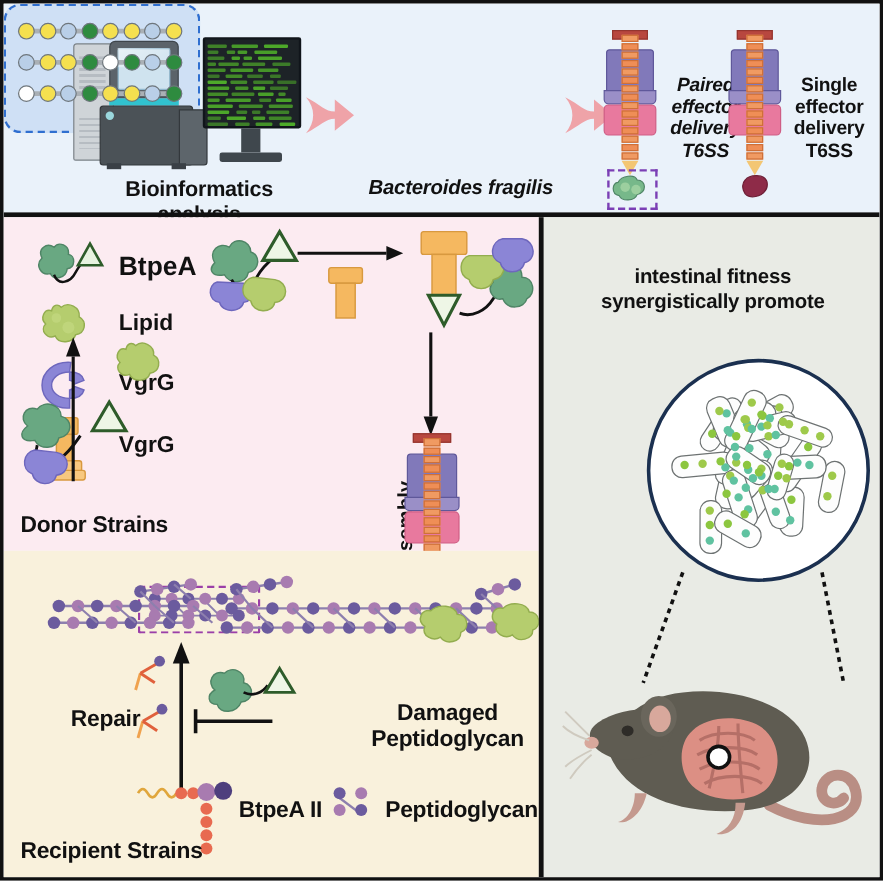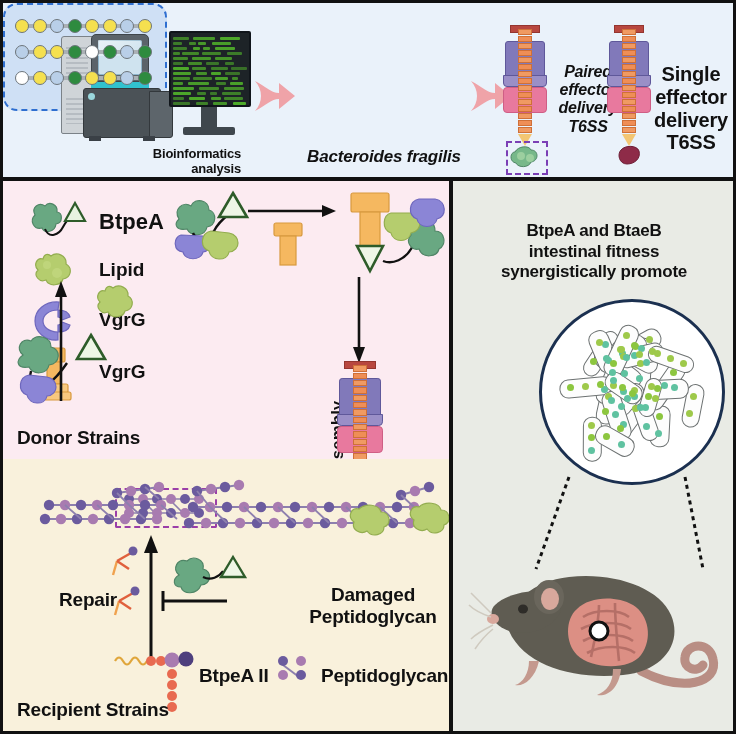--- a/index.html
+++ b/index.html
@@ -153,21 +153,21 @@
             <div class="seqline" style="left: 2px; top: 69px; width: 17.0938px; opacity: 0.6;"></div>
             <div class="seqline" style="left: 25.3173px; top: 69px; width: 11.683px; opacity: 0.67;"></div>
             <div class="seqline" style="left: 42.0598px; top: 69px; width: 13.5707px; opacity: 0.8;"></div>
             <div class="seqline" style="left: 62.2903px; top: 69px; width: 13.1921px; opacity: 0.99;"></div>
           </div>
         </div>
       <div class="sq" id="mon-neck"></div>
       <div class="sq" id="mon-base"></div>
     </div>
 
-    <div class="lbl" style="left:88px;top:144px;width:150px;font-size:13px;text-align:right;">
+    <div class="lbl" style="left:88px;top:144px;width:150px;font-size:18px;">
       <div>Bioinformatics</div>
       <div>analysis</div>
     </div>
 
     <div class="pinkarrow" style="left:250px;top:74px;">
       <svg width="44" height="38" viewBox="0 0 44 38">
         <path d="M2 4 C14 10 18 16 26 16 L26 6 L42 19 L26 32 L26 22 C18 22 14 28 2 34 C10 25 10 13 2 4 Z" fill="#efa3a8"></path>
       </svg>
     </div>
 
@@ -275,21 +275,21 @@
         <div class="t6-seg" style="left: 21px; top: 88px; width: 14px; height: 6px; background: rgb(240, 154, 98); border: 1px solid rgb(207, 112, 56);"></div>
         <div class="t6-seg" style="left: 21px; top: 95px; width: 14px; height: 6px; background: rgb(239, 142, 86); border: 1px solid rgb(207, 112, 56);"></div>
         <div class="t6-seg" style="left: 21px; top: 102px; width: 14px; height: 6px; background: rgb(240, 154, 98); border: 1px solid rgb(207, 112, 56);"></div>
         <div style="position: absolute; left: 21px; top: 109px; width: 0px; height: 0px; border-left: 7px solid transparent; border-right: 7px solid transparent; border-top: 12px solid rgb(243, 198, 115);"></div>
         <div style="position: absolute; left: 16px; top: 119px; width: 26px; height: 22px;">
           <svg width="26" height="22" viewBox="0 0 26 22">
             <path d="M4 6 C0 10 2 20 10 20 C18 20 24 14 22 7 C20 1 8 1 4 6 Z" fill="#8e2b48" stroke="#6e1f36" stroke-width="1"></path>
           </svg>
         </div>
       </div>
-    <div class="lbl" style="left:646px;top:60px;width:84px;font-size:20px;">
+    <div class="lbl" style="left:646px;top:60px;width:84px;font-size:16px;">
       <div>Single</div>
       <div>effector</div>
       <div>delivery</div>
       <div>T6SS</div>
     </div>
   </div>
 
   <div class="panel" id="panel-donor">
 
     <div>
@@ -588,21 +588,20 @@
       <circle cx="26" cy="6" r="5" fill="#a87bb0"></circle>
       <circle cx="26" cy="20" r="5" fill="#6b5b9e"></circle>
     </svg>
     <div class="lbl left" style="left:318px;top:206px;font-size:19px;">Peptidoglycan</div>
 
     <div class="lbl left" style="left:14px;top:240px;font-size:19px;">Recipient Strains</div>
   </div>
 
   <div class="panel" id="panel-right">
     <div class="lbl" style="left:14px;top:40px;width:254px;font-size:17px;line-height:1.22;">
-      <div>BtpeA and BtaeB</div>
       <div>intestinal fitness</div>
       <div>synergistically promote</div>
     </div>
   </div>
 
   <div id="magcircle">
       <div class="bact" style="left: 68.2055px; top: 35.4096px; width: 51.3125px; height: 17.8549px; transform: rotate(151.064deg);"></div>
       <div class="bact" style="left: 128.541px; top: 94.7763px; width: 42.2212px; height: 15.8128px; transform: rotate(101.009deg);"></div>
       <div class="bact" style="left: 63.5063px; top: 105.9px; width: 47.3098px; height: 17.4147px; transform: rotate(126.42deg);"></div>
       <div class="bact" style="left: 32.8634px; top: 43.4023px; width: 49.2581px; height: 15.4284px; transform: rotate(123.543deg);"></div>

